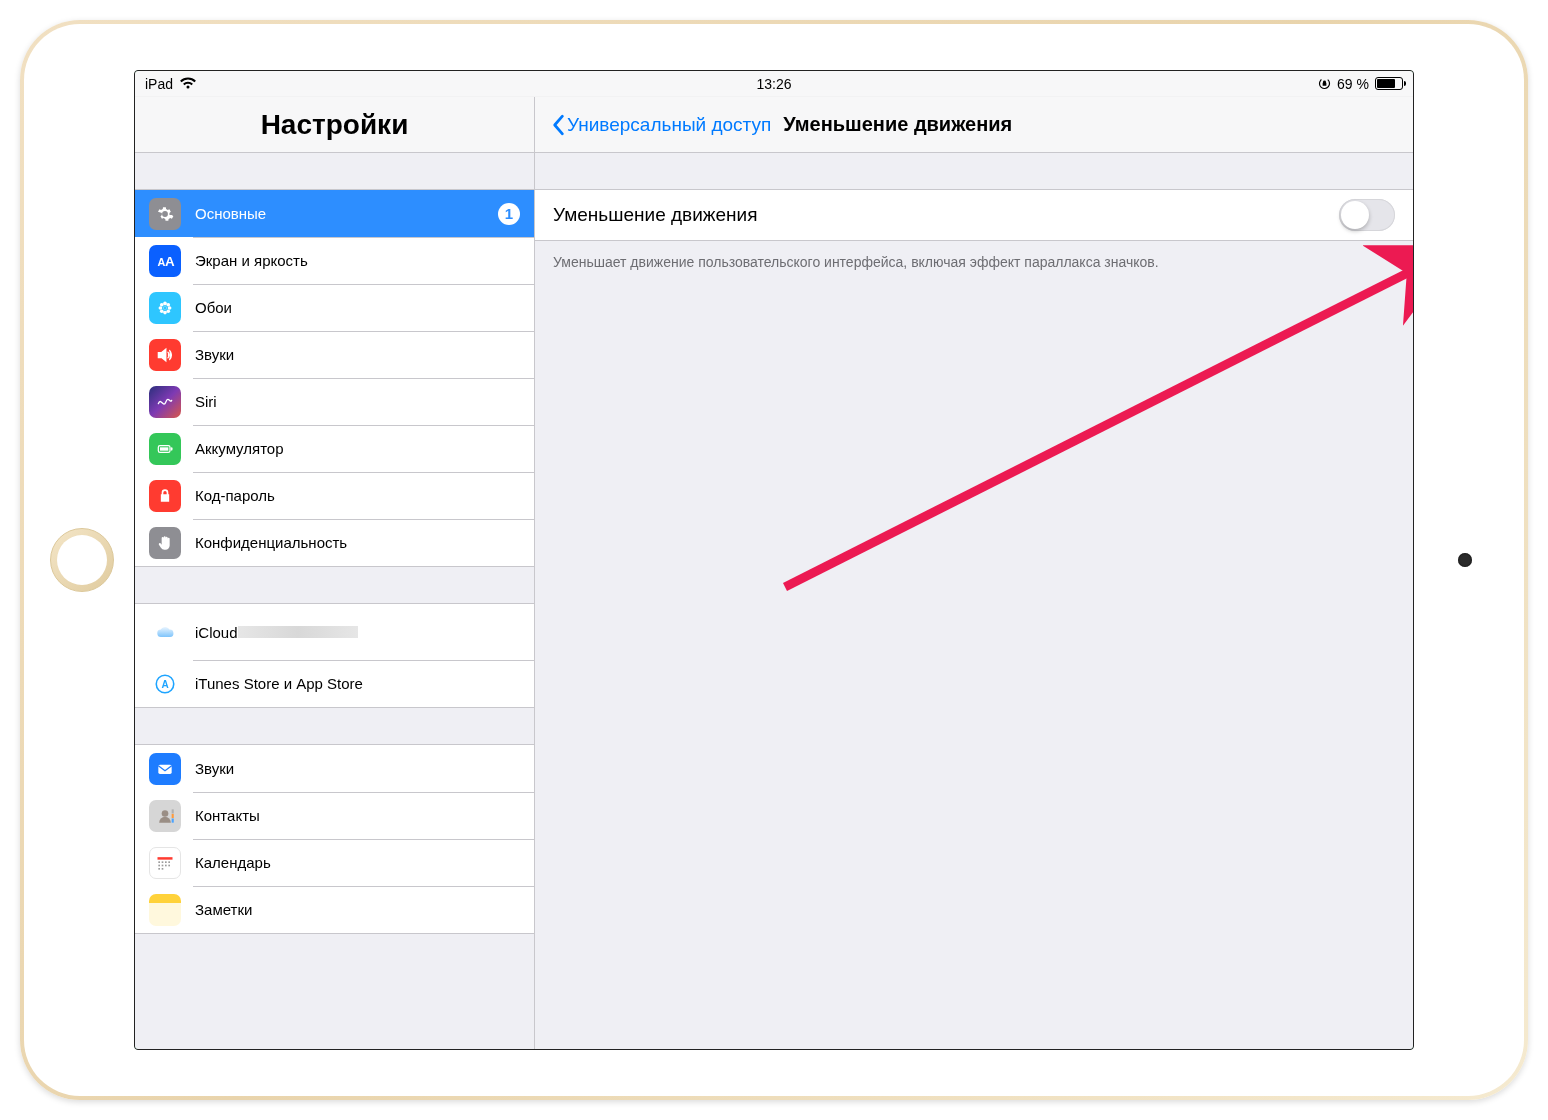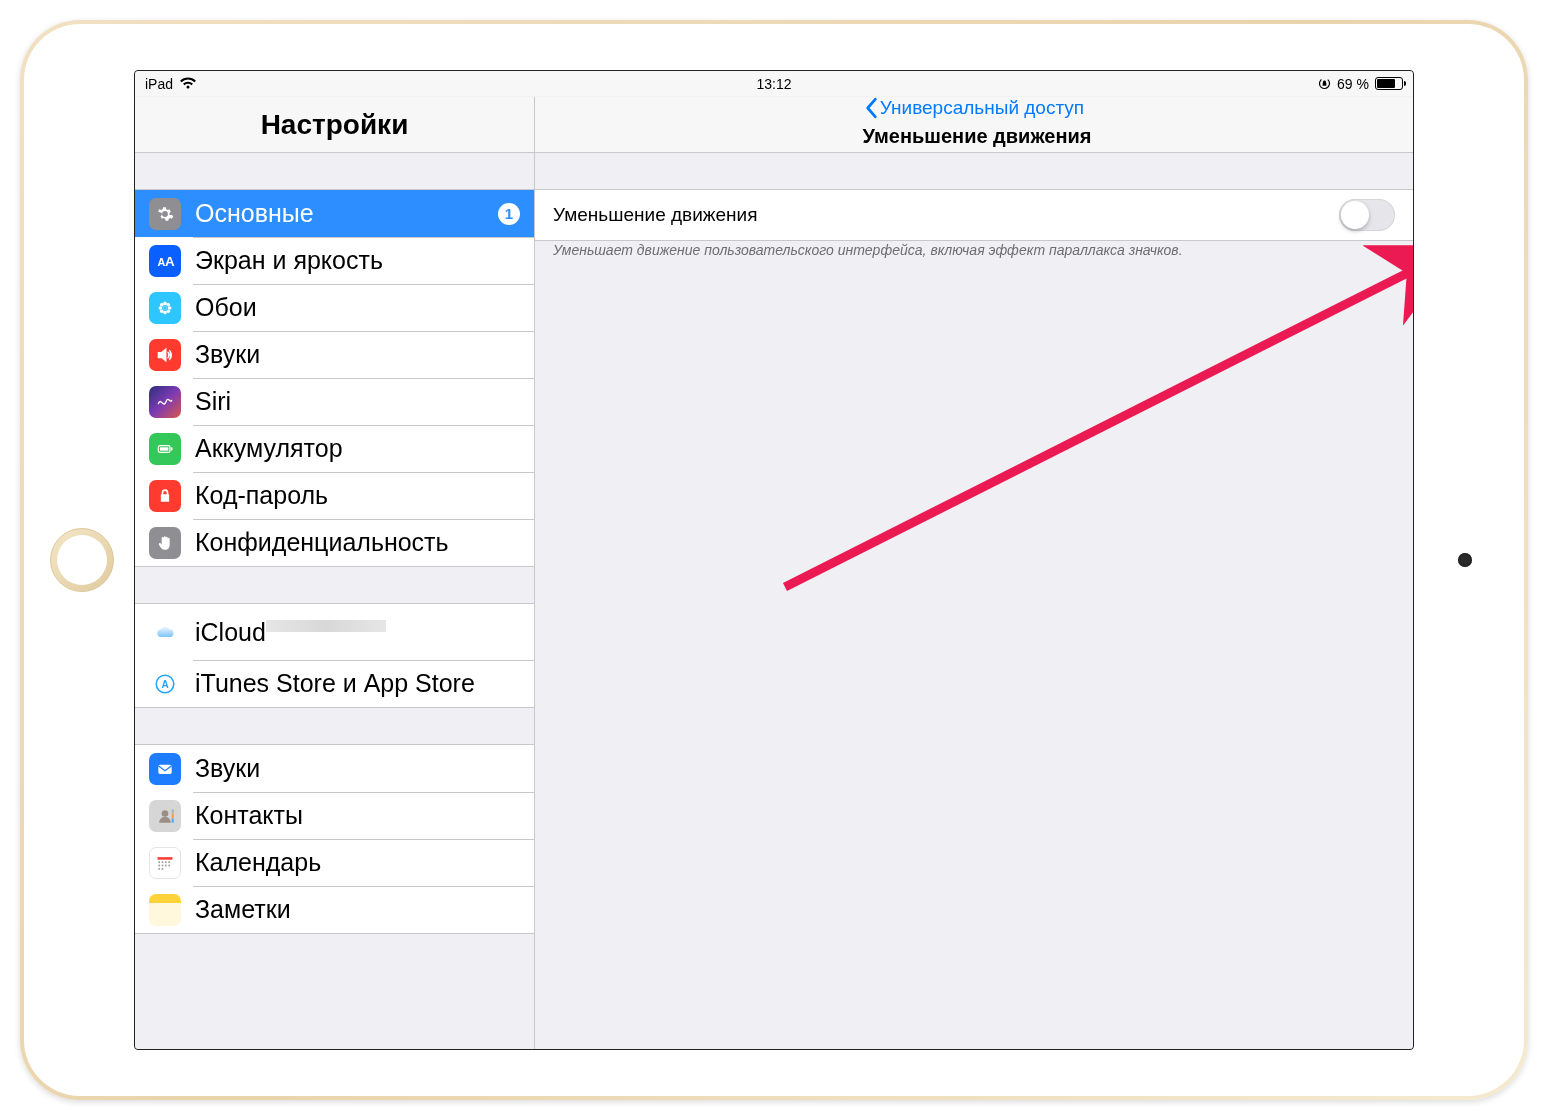--- a/index.html
+++ b/index.html
@@ -64,39 +64,39 @@
   
   .split { display:flex; height: calc(100% - 26px); }
   .sidebar { width: 400px; background:#efeff4; border-right:1px solid #c8c7cc; display:flex; flex-direction:column; }
   .detail  { flex:1; background:#efeff4; position:relative; }
 
   .sidebar-header, .detail-header {
     height: 56px; background:#f7f7f8; border-bottom:1px solid #c8c7cc;
     display:flex; align-items:center; justify-content:center; position:relative;
   }
   .sidebar-header h1 { font-size:28px; font-weight:700; }
-  .detail-header { justify-content:flex-start; padding:0 16px; gap:6px;flex-direction:column; }
+  .detail-header { justify-content:flex-start; padding:0 16px; gap:6px; }
   .back-btn { color:#007aff; font-size:19px; display:flex; align-items:center; gap:2px; cursor:pointer; }
   .back-btn svg { width:14px; height:22px; }
   .detail-title { font-size:20px; font-weight:700; margin-left:6px; }
 
   .list { background:#fff; border-top:1px solid #c8c7cc; border-bottom:1px solid #c8c7cc; }
   .group-gap { height:36px; }
   .row {
     display:flex; align-items:center; height:47px;
     padding: 0 14px 0 14px; position:relative; cursor:pointer;
   }
   .row + .row::before {
     content:""; position:absolute; left:58px; right:0; top:0; height:1px; background:#c8c7cc;
   }
   .row .icon {
     width:32px; height:32px; border-radius:7px; margin-right:14px;
     display:flex; align-items:center; justify-content:center; flex-shrink:0;
   }
-  .row .label { font-size:25px; color:#000; flex:1; white-space:nowrap; overflow:hidden; text-overflow:ellipsis; }
+  .row .label { font-size:15px; color:#000; flex:1; white-space:nowrap; overflow:hidden; text-overflow:ellipsis; }
   .row.selected { background:#2d8eff; }
   .row.selected .label { color:#fff; }
   .badge {
     background:#fff; color:#2d8eff; border-radius:11px; min-width:22px; height:22px;
     font-size:15px; font-weight:600; display:flex; align-items:center; justify-content:center;
     margin-left:8px;
   }
   .row .label-wrap { display:flex; flex-direction:row; flex:1; overflow:hidden; }
   .row .label-wrap .label { flex:none; }
   .row .censored { width:120px; height:12px; background:linear-gradient(90deg,#e6e6e6,#d8d8d8,#e6e6e6); margin-top:2px; filter:blur(0.3px); }
@@ -127,21 +127,21 @@
   }
   .detail-row .dlabel { font-size:19px; }
   .switch {
     width:56px; height:32px; border-radius:16px; background:#e5e5ea; position:relative;
     box-shadow: inset 0 0 0 1px #d6d6da;
   }
   .switch .knob {
     position:absolute; left:2px; top:2px; width:28px; height:28px; border-radius:50%;
     background:#fff; box-shadow:0 2px 4px rgba(0,0,0,0.25);
   }
-  .footer-note { font-size:14px; color:#6d6d72; padding:0 18px; line-height:1.35;font-style:italic; }
+  .footer-note { font-size:14px; color:#6d6d72; padding:12px 18px; line-height:1.35; }
 
   
   .arrow { position:absolute; left:240px; top:140px; width:700px; height:360px; pointer-events:none; }
 
   
   .sidebar-scroll { flex:1; overflow:hidden; }
 </style>
 </head>
 <body>
 
@@ -154,21 +154,21 @@
 
       <div class="statusbar">
         <div class="sb-left">
           <span>iPad</span>
           <span class="wifi-icon">
             <svg viewBox="0 0 20 14" width="18" height="13">
                 <path fill="#000" d="M10 12.5a1.7 1.7 0 100-3.4 1.7 1.7 0 000 3.4zM4.5 7.3a8 8 0 0111 0l-1.6 1.6a5.7 5.7 0 00-7.8 0L4.5 7.3zM1.2 4A12.6 12.6 0 0118.8 4l-1.6 1.6A10.3 10.3 0 002.8 5.6L1.2 4z"></path>
               </svg>
           </span>
         </div>
-        <div class="sb-center">13:12</div>
+        <div class="sb-center">13:26</div>
         <div class="sb-right">
           <span class="lock-icon">
             <svg viewBox="0 0 14 14" width="13" height="13">
                 <circle cx="7" cy="7" r="5.4" fill="none" stroke="#000" stroke-width="1.3" stroke-dasharray="26 8" transform="rotate(-50 7 7)"></circle>
                 <path d="M5.4 6.2V5.3a1.6 1.6 0 013.2 0v.9h.4v3.2H5V6.2h.4z" fill="#000"></path>
               </svg>
           </span>
           <span>69 %</span>
           <span class="battery">
               <span class="battery-fill"></span>

